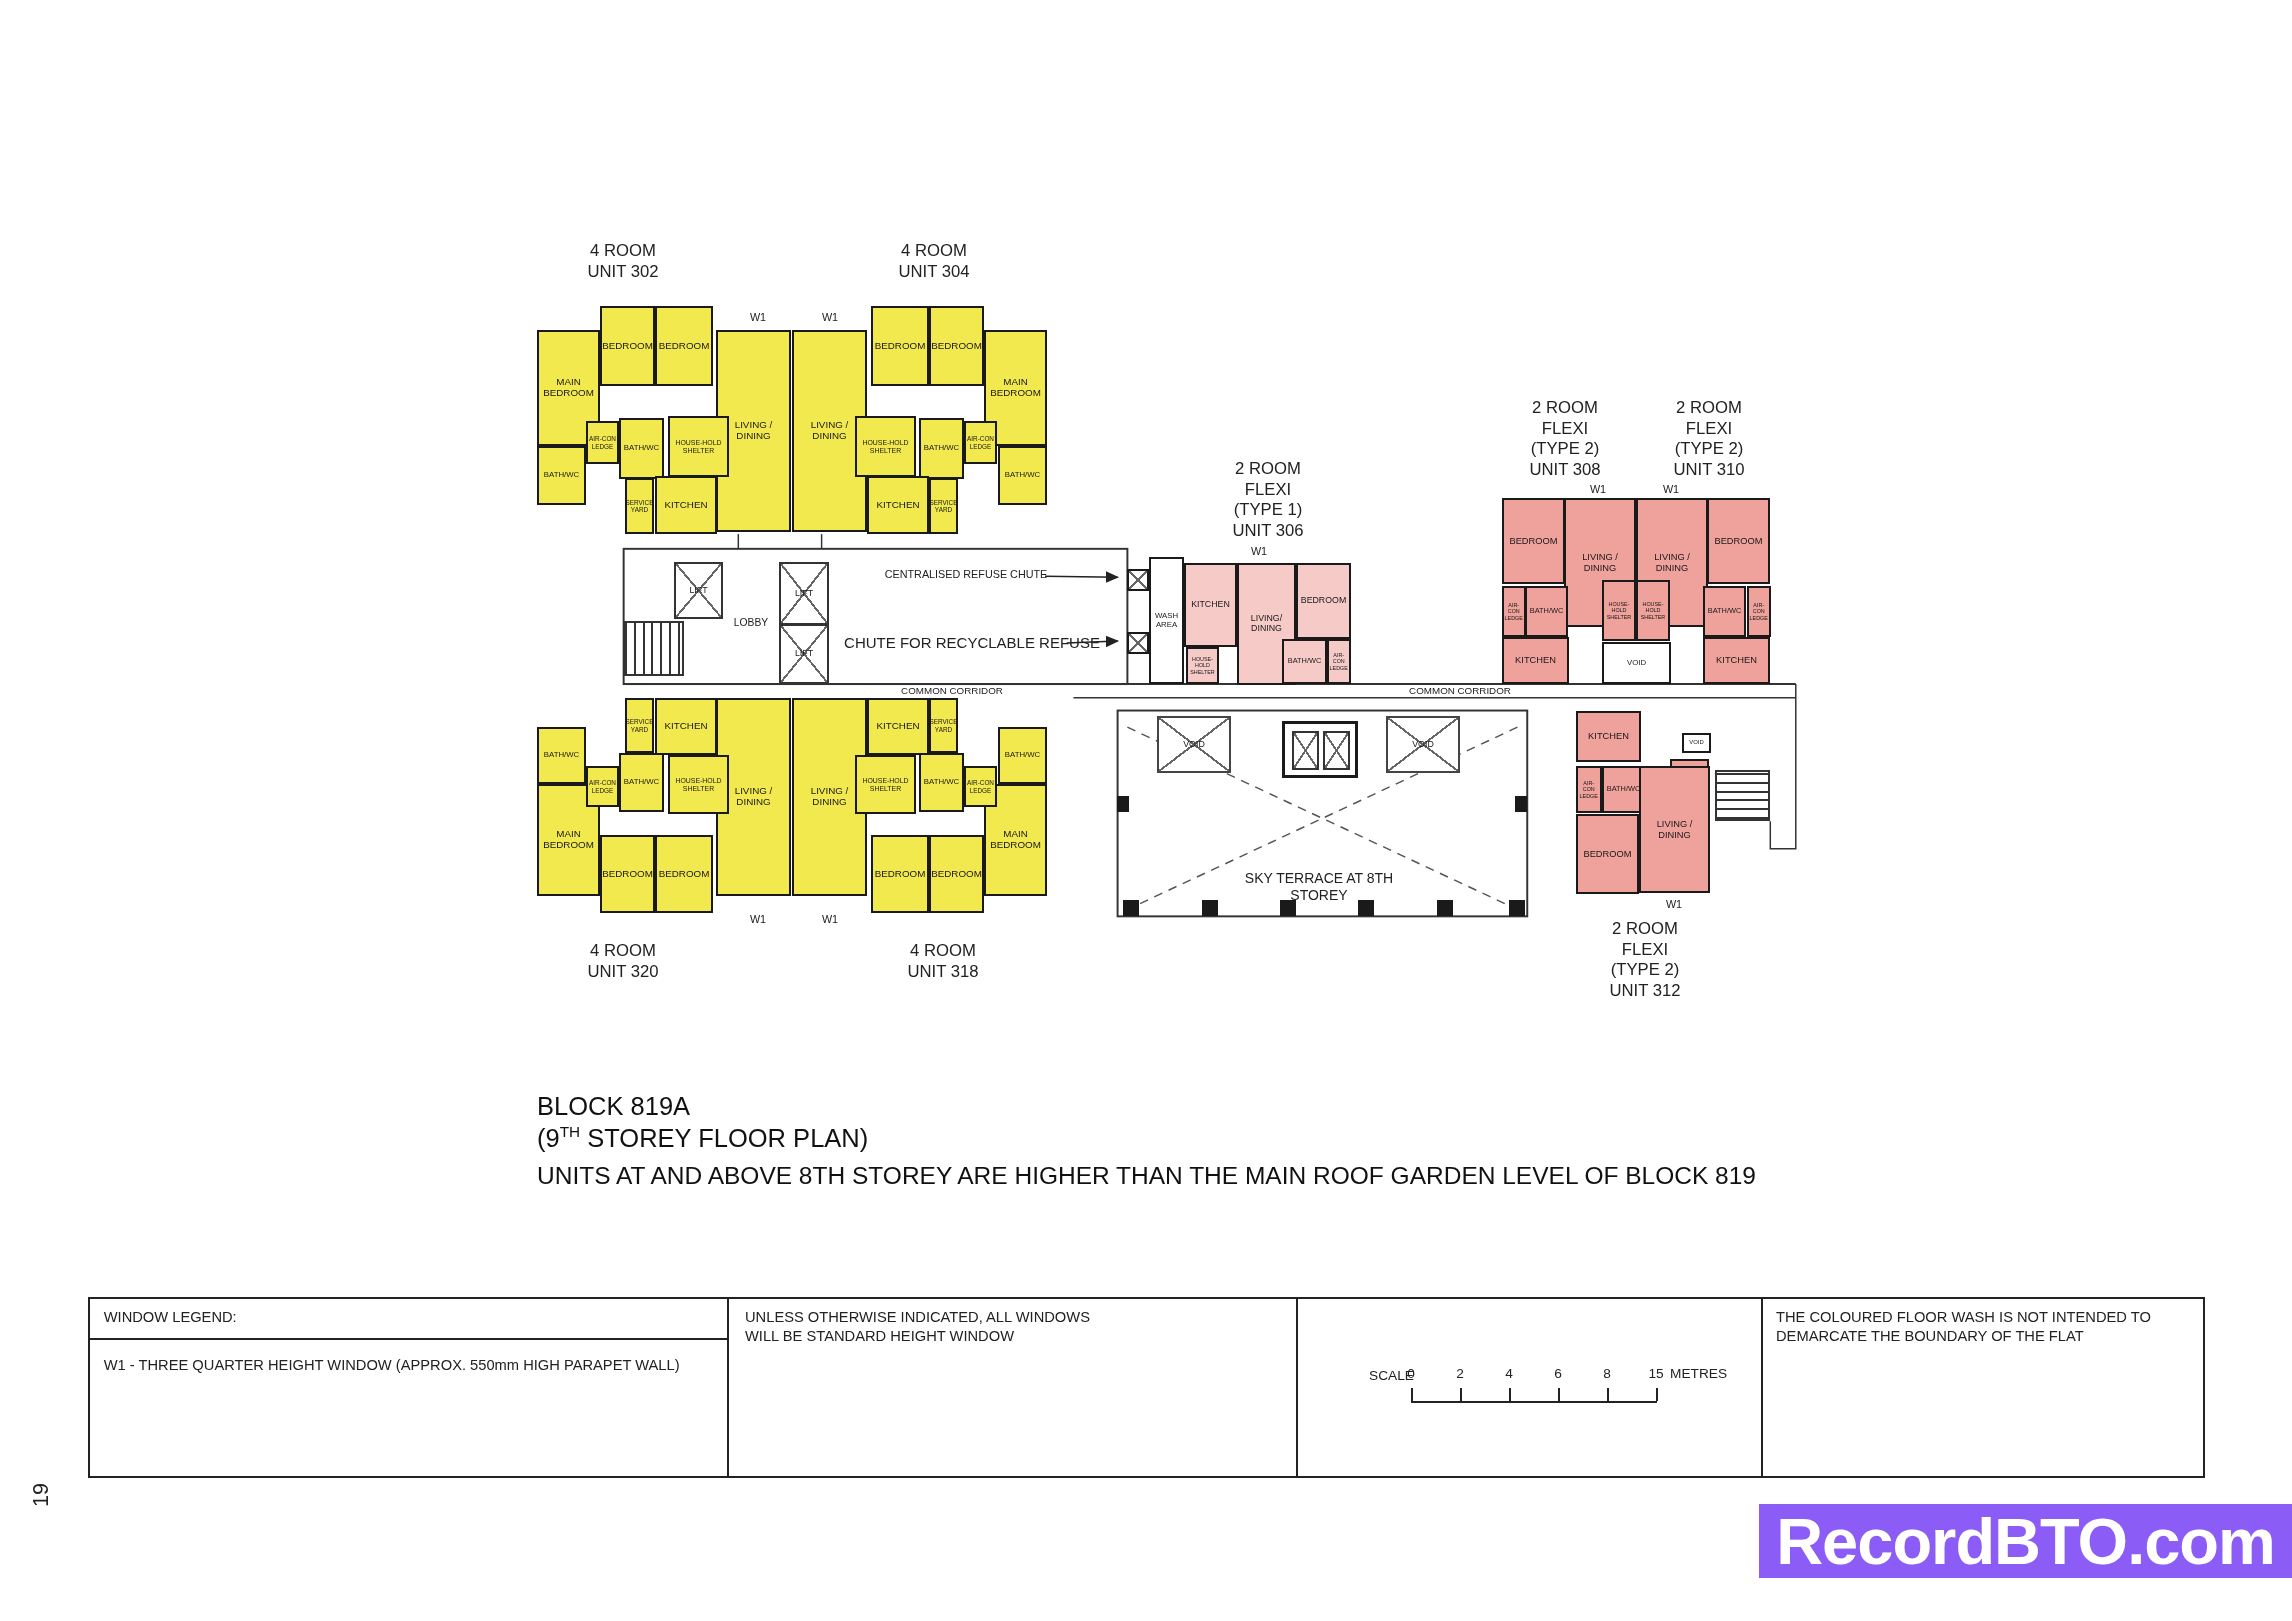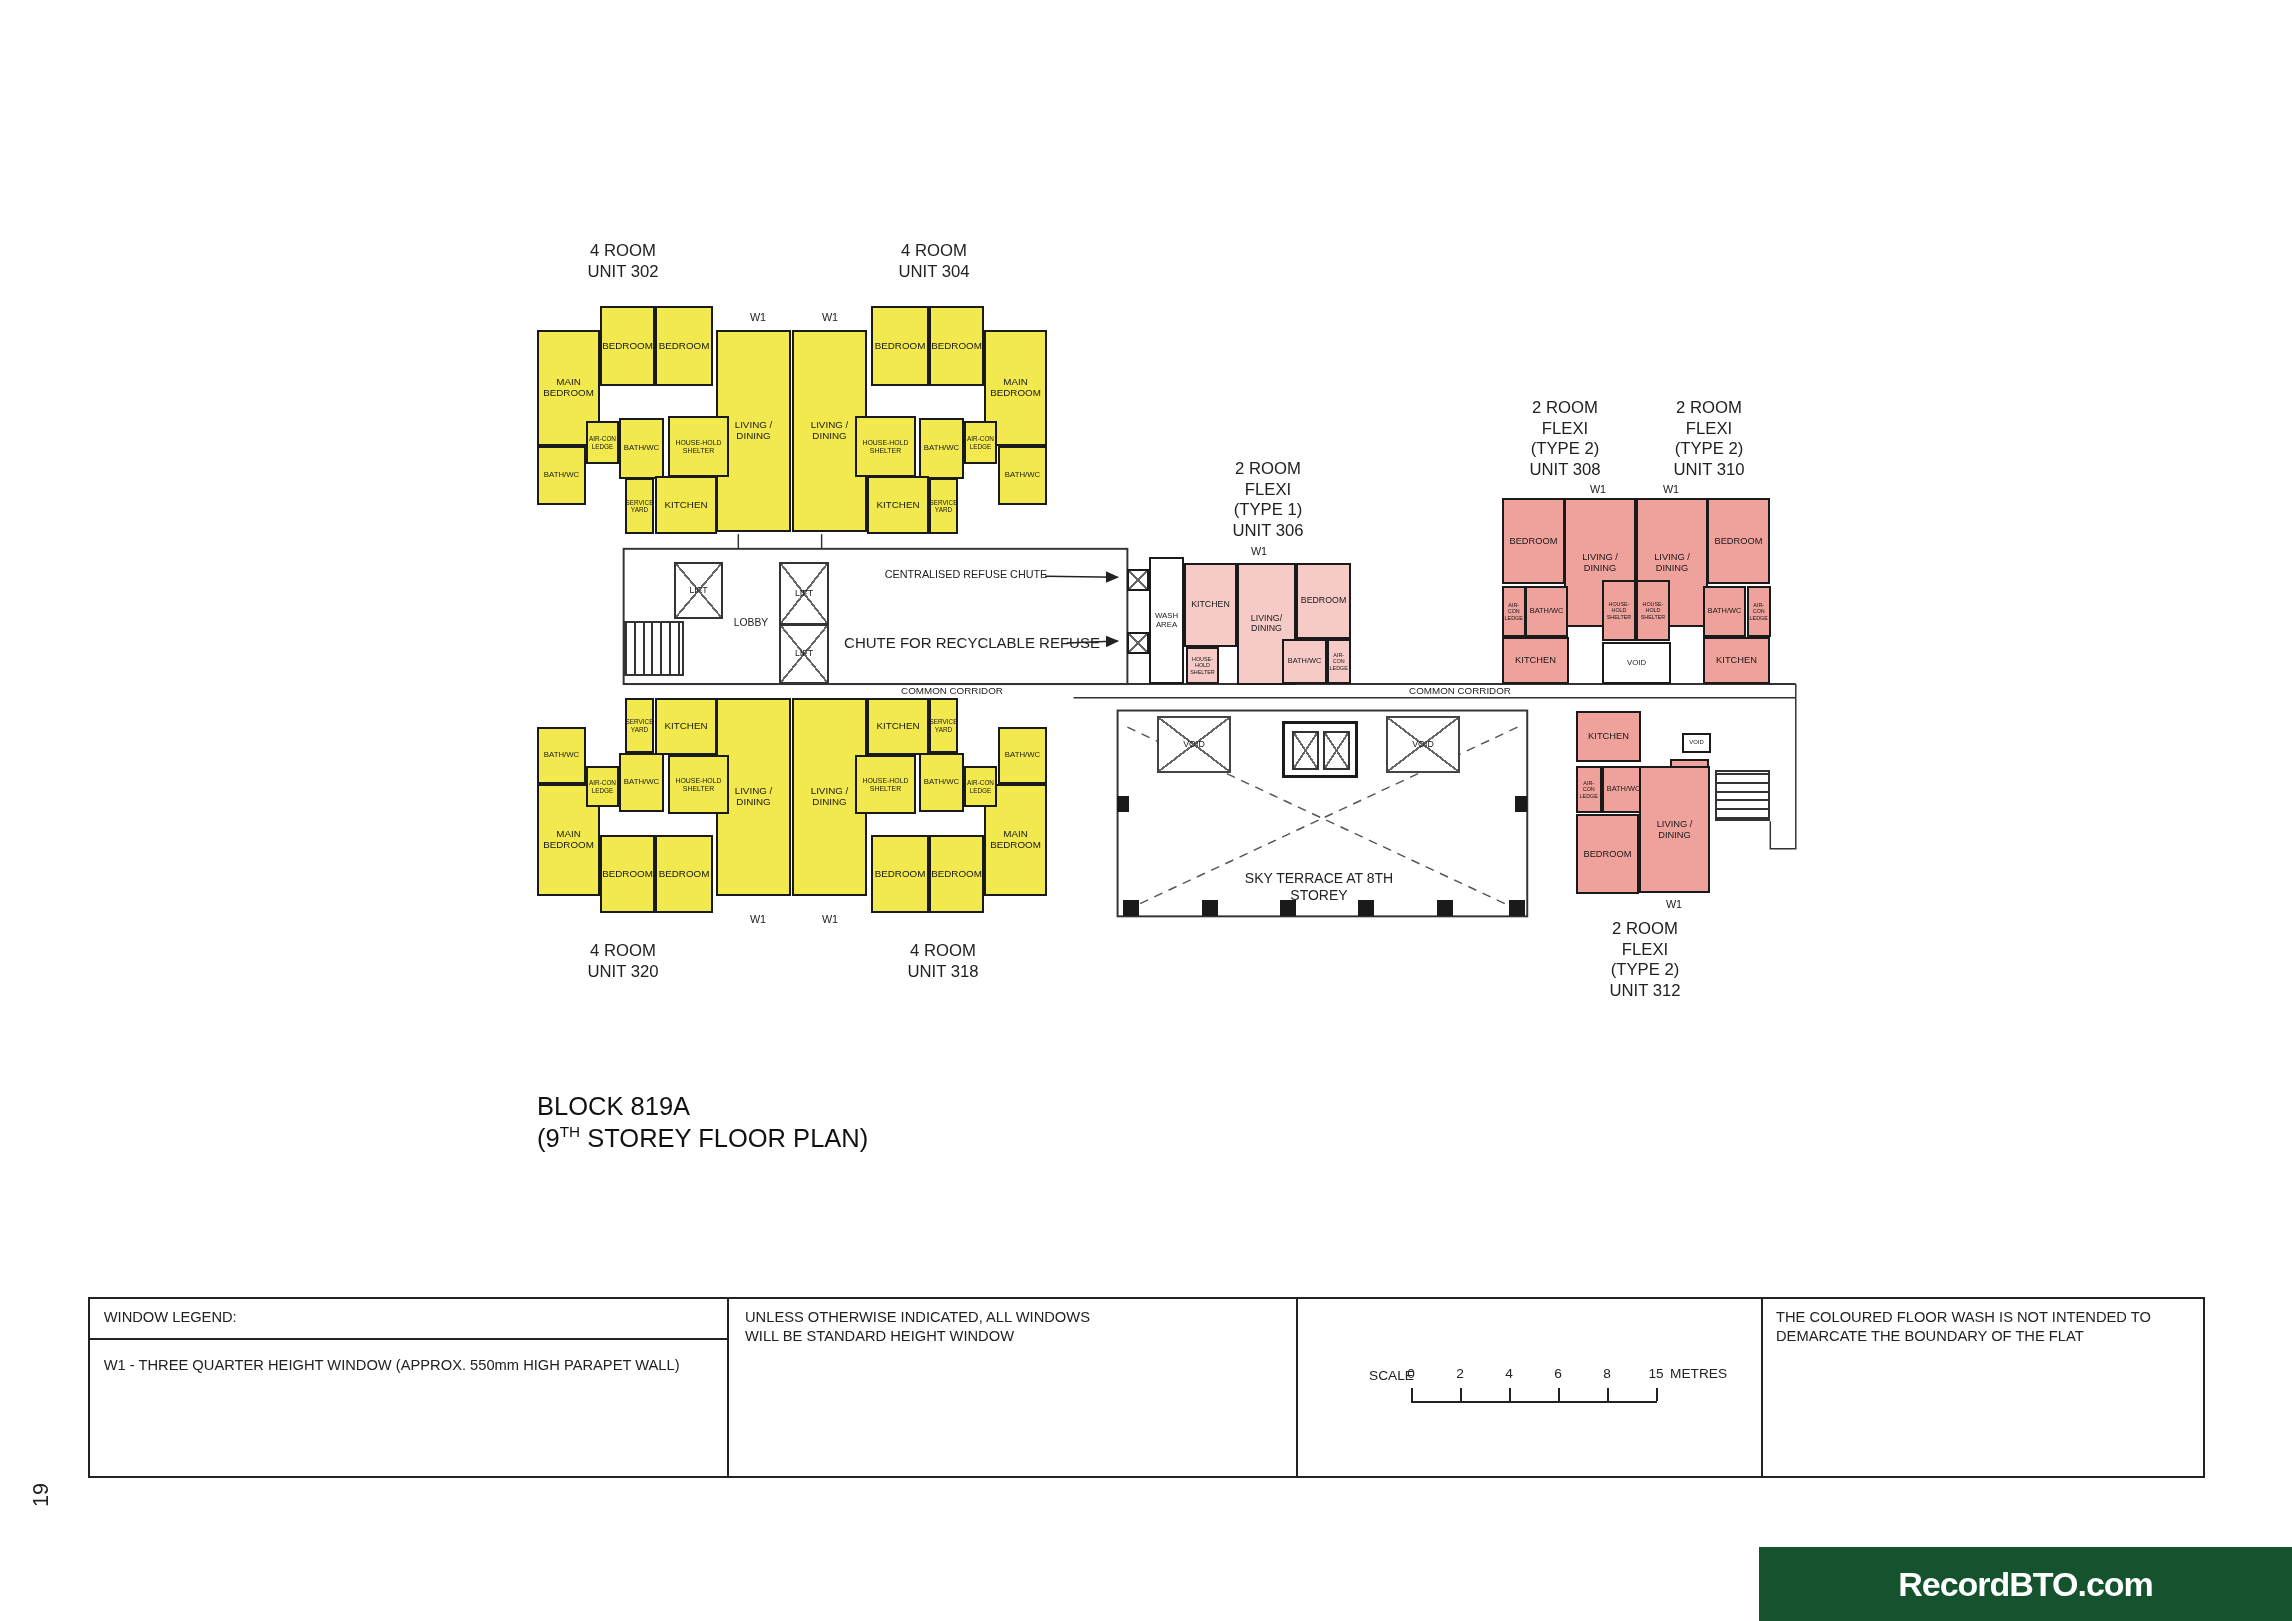--- a/index.html
+++ b/index.html
@@ -43,22 +43,22 @@
   
   #scalebar{position:absolute;left:1325px;top:1366px;width:412px;height:41px;font-size:13.7px;color:#222;}
   .scale-num{position:absolute;top:0;transform:translateX(-50%);}
   .scale-tick{position:absolute;top:21.6px;width:1.5px;height:13.7px;background:#222;}
   #scale-unit{position:absolute;top:0;left:345px;}
   #scale-bar-line{position:absolute;left:86px;top:35px;width:246px;height:2px;background:#222;}
   #scale-word{position:absolute;left:0;top:2px;margin-left:44px;}
   
   #page-number{position:absolute;left:29px;top:1482px;font-size:21.6px;color:#222;
                transform:rotate(-90deg);transform-origin:center;}
-  #watermark{position:absolute;left:1759px;top:1547px;width:533px;height:74px;background:#14532d;
-             color:#fff;font-weight:800;font-size:34px;display:flex;align-items:center;
+  #watermark{position:absolute;left:1759px;top:1504px;width:533px;height:74px;background:#8b5cf6;
+             color:#fff;font-weight:800;font-size:65px;display:flex;align-items:center;
              justify-content:center;letter-spacing:-1px;}
 </style>
 </head>
 <body>
 
 <div id="page">
 
   <div id="plan-layer">
     <svg id="linework" width="2293" height="1621" viewBox="0 0 2339 1654">
       <defs>
@@ -248,20 +248,21 @@
       <div class="unit-title" style="left: 943px; top: 941px;">4 ROOM
 UNIT 318</div>
       <div class="unit-title" style="left: 1645px; top: 919px;">2 ROOM
 FLEXI
 (TYPE 2)
 UNIT 312</div>
     </div>
 
   <div class="doc-title" style="top:1092px">BLOCK 819A</div>
   <div class="doc-title" style="top:1123px"><span>(9</span><sup>TH</sup><span> STOREY FLOOR PLAN)</span></div>
+  <div class="doc-title" style="top:1162px;font-size:24.5px">UNITS AT AND ABOVE 8TH STOREY ARE HIGHER THAN THE MAIN ROOF GARDEN LEVEL OF BLOCK 819</div>
 
   <div id="legend">
     <div class="vline" style="left:637px"></div>
     <div class="vline" style="left:1206px"></div>
     <div class="vline" style="left:1671px"></div>
     <div id="legend-divider"></div>
     <div class="legend-text" style="left:13.7px;top:8.8px">WINDOW LEGEND:</div>
     <div class="legend-text" style="left:13.7px;top:57px">W1 - THREE QUARTER HEIGHT WINDOW (APPROX. 550mm HIGH PARAPET WALL)</div>
     <div class="legend-text" style="left:655px;top:8.8px">UNLESS OTHERWISE INDICATED, ALL WINDOWS</div>
     <div class="legend-text" style="left:655px;top:28px">WILL BE STANDARD HEIGHT WINDOW</div>

